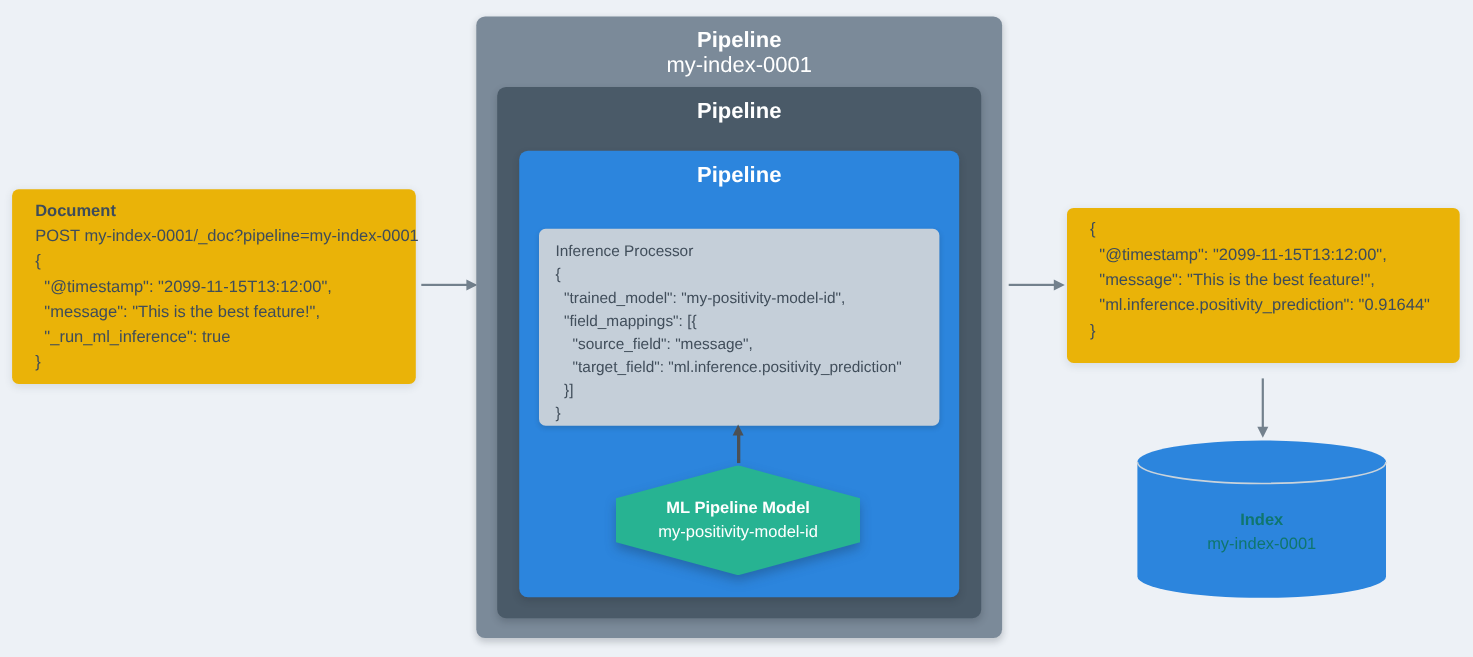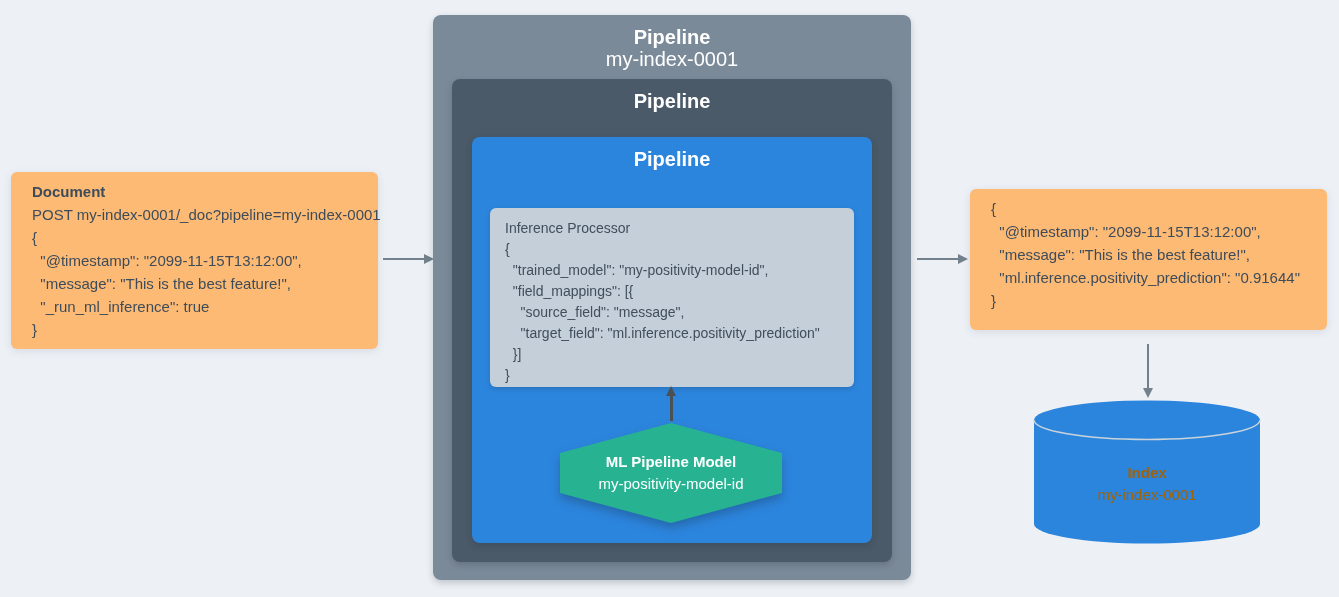--- a/index.html
+++ b/index.html
@@ -9,21 +9,21 @@
   }
   .stage{
     position:relative;
     width:1339px;height:597px;
     background:#edf1f6;
     overflow:hidden;
   }
   
   .doc-card{
     position:absolute;
-    background:#fdba74;
+    background:#eab308;
     border-radius:6px;
     box-shadow:0 2px 8px rgba(52,66,82,.12);
     color:#3e4c5a;
     font-size:15px;
     line-height:23px;
     box-sizing:border-box;
   }
   .doc-card .card-title{font-weight:700;white-space:pre;}
   .code-line{white-space:pre;}
   
@@ -86,21 +86,21 @@
   .varrow-up{position:absolute;width:3px;background:#4b5055;}
   .varrow-up::after{
     content:"";position:absolute;left:-4px;top:-9px;
     border-bottom:10px solid #4b5055;
     border-left:5px solid transparent;border-right:5px solid transparent;
   }
   
   .cyl-wrap{position:absolute;}
   .cyl-label{
     position:absolute;left:0;top:62px;width:100%;
-    text-align:center;color:#a16207;font-size:15px;line-height:22px;
+    text-align:center;color:#0f766e;font-size:15px;line-height:22px;
   }
   .cyl-label .cyl-title{font-weight:700;}
 </style>
 </head>
 <body>
 
 <div class="stage">
 
   <div class="doc-card" style="left:11px;top:172px;width:367px;height:177px;padding:8px 21px;">
     <div class="card-title">Document</div>

